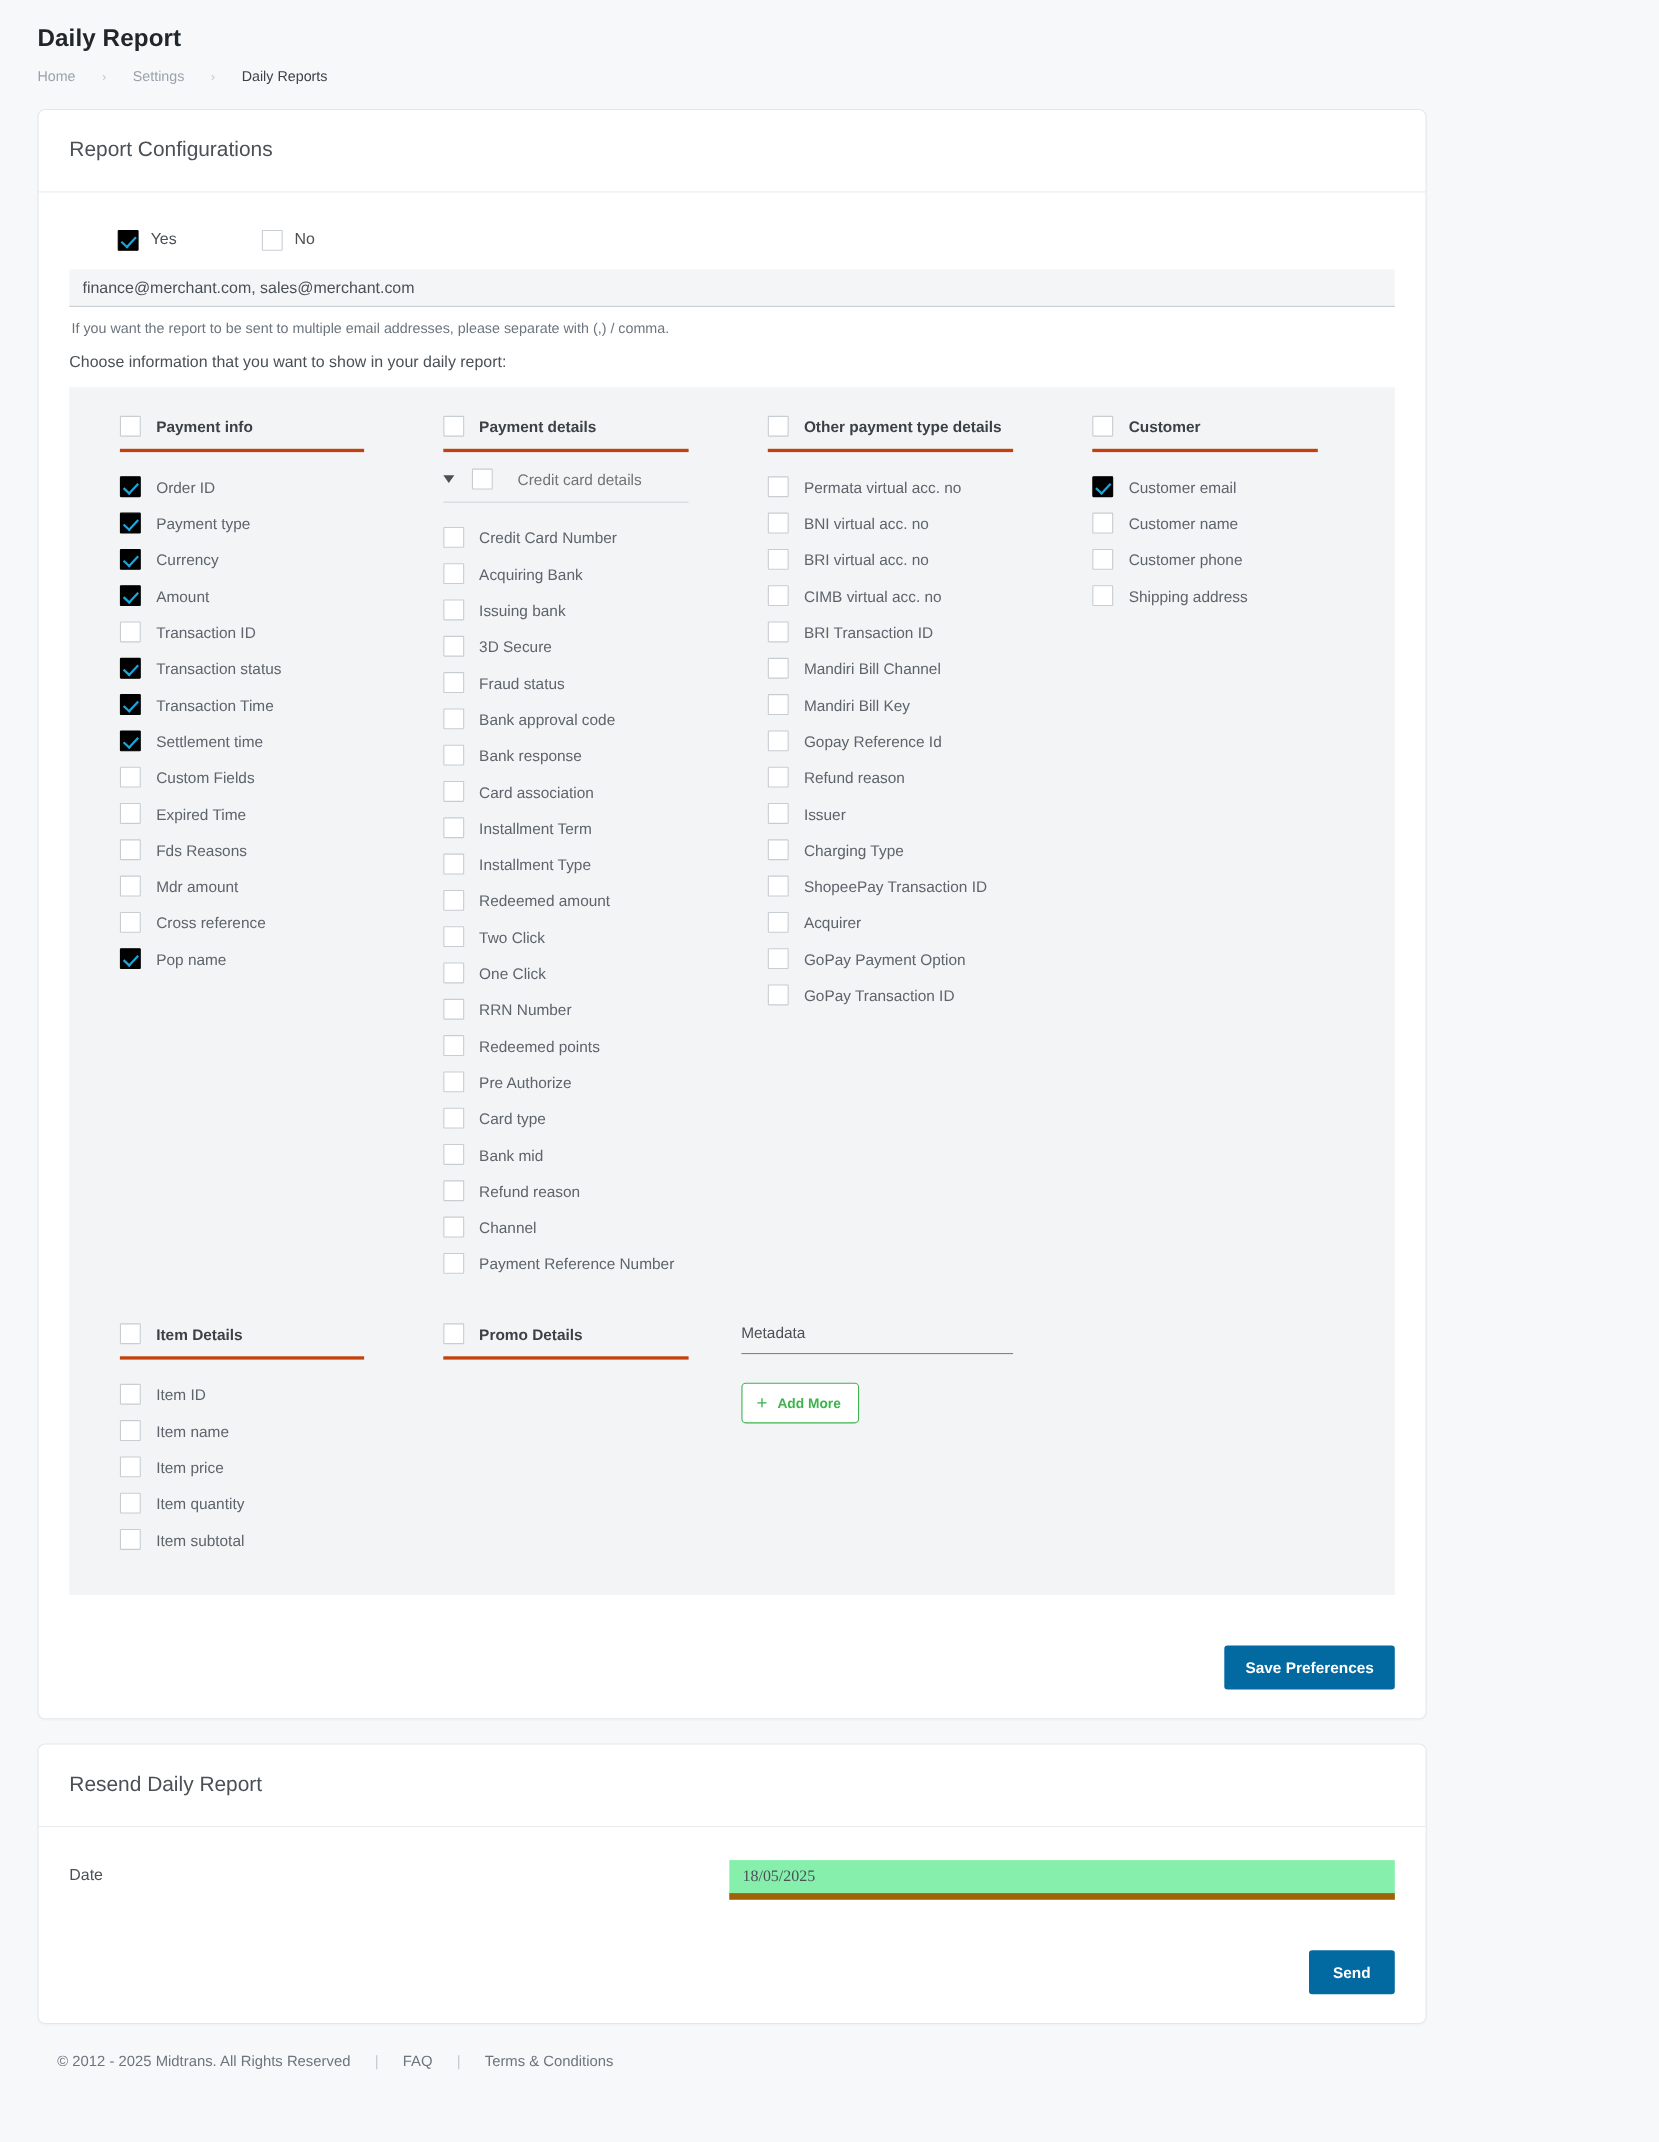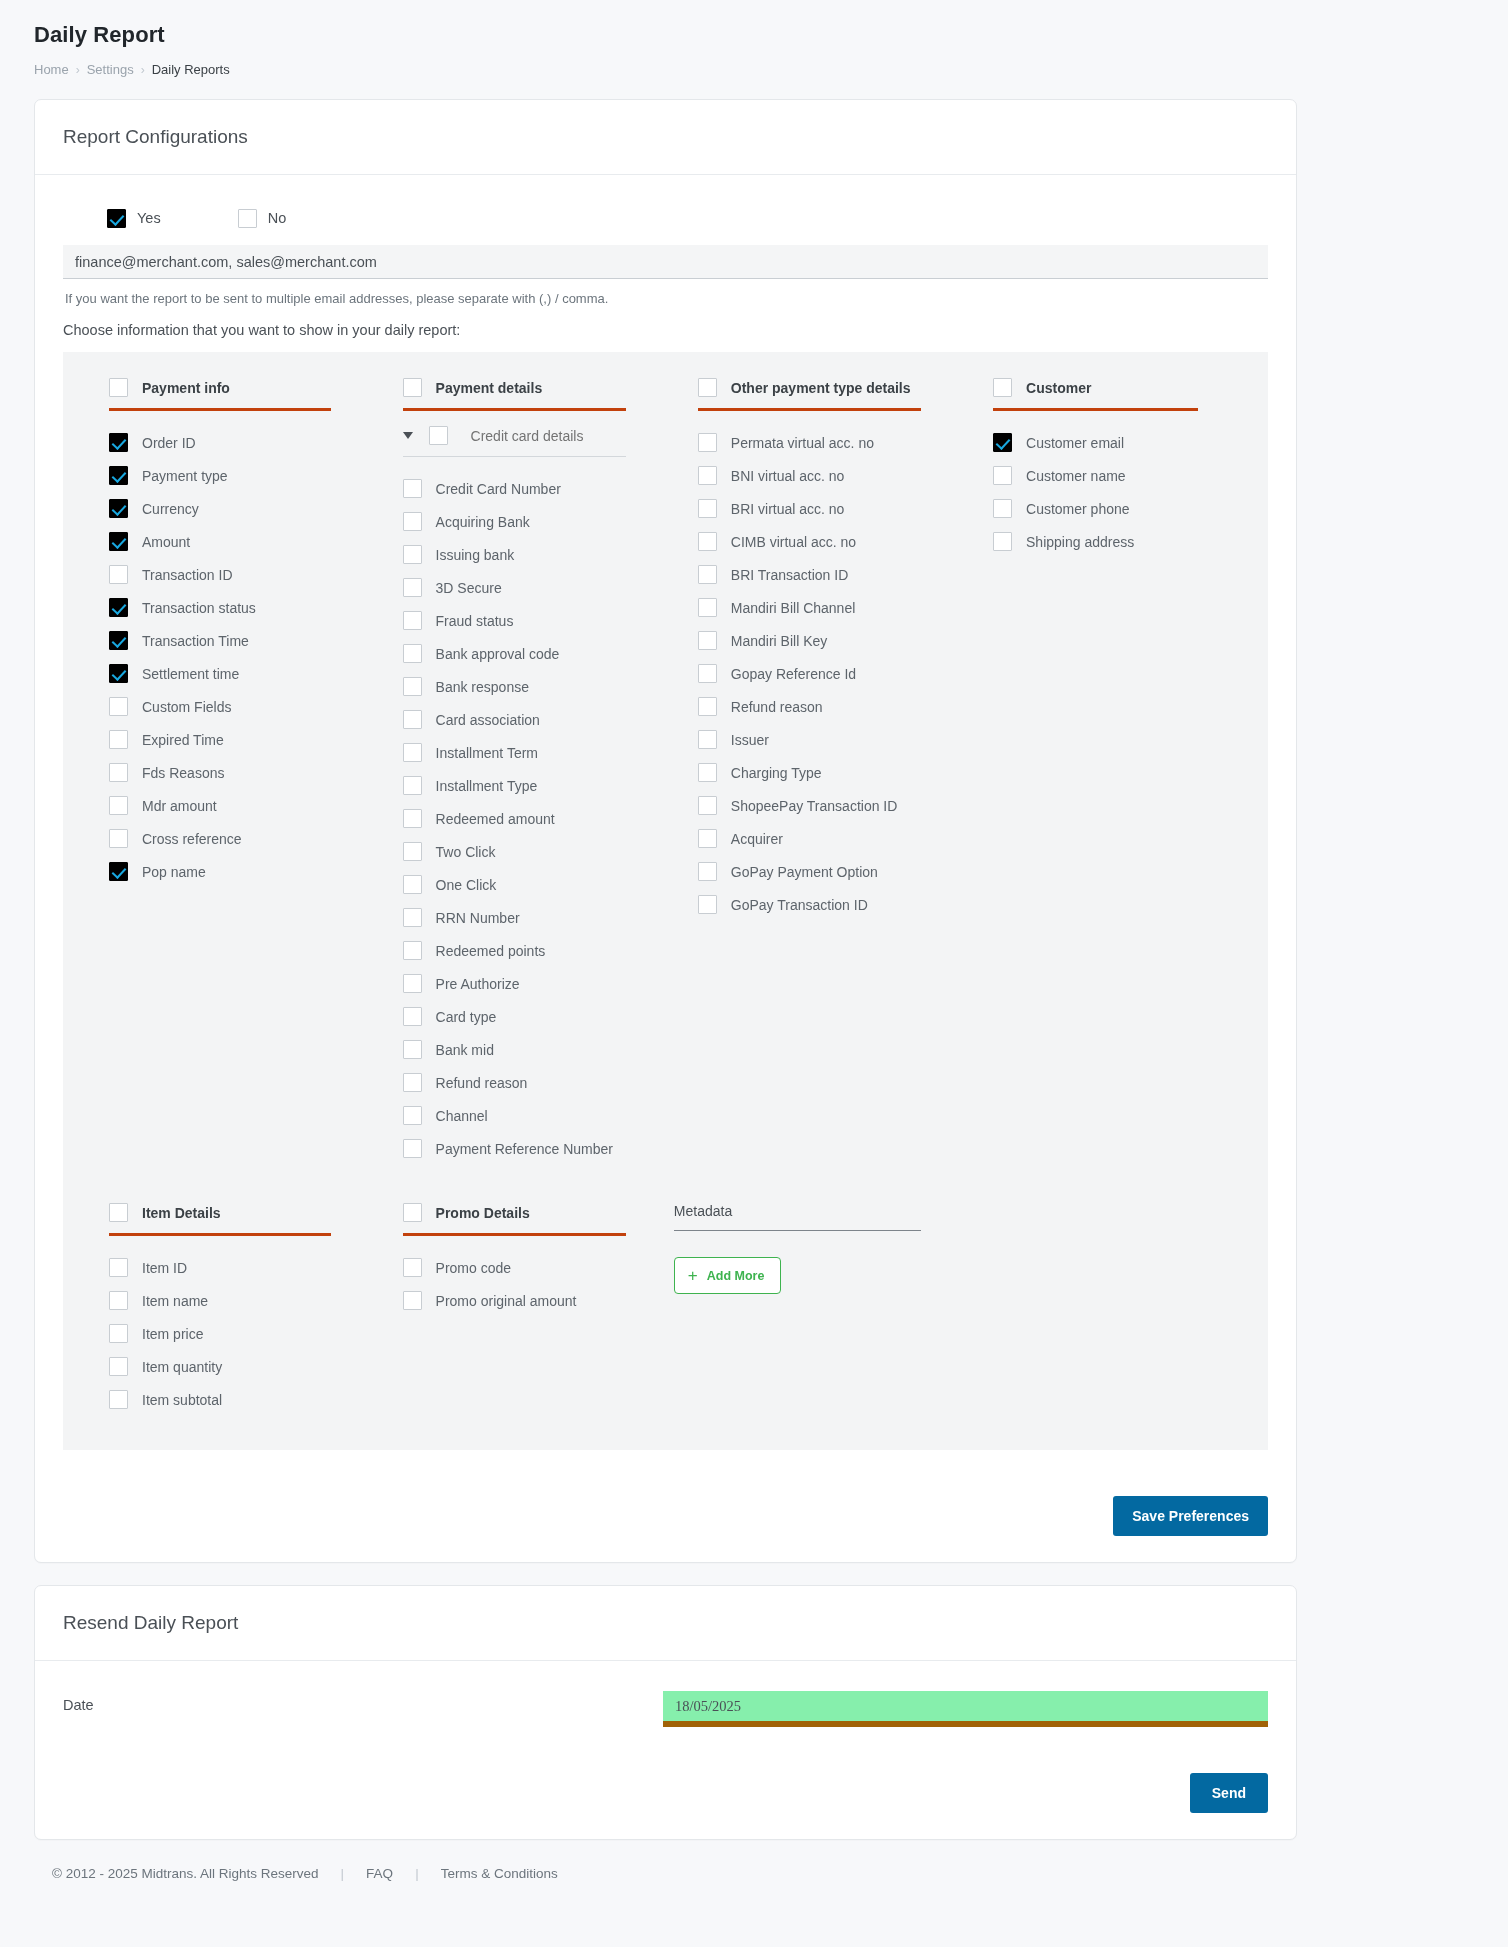--- a/index.html
+++ b/index.html
@@ -14,21 +14,21 @@
   .page { width: 1331px; padding: 0 18px 0 18px; }
 
   
   .page-header { padding: 18px 16px 0 16px; }
   .page-title {
     font-size: 22px; font-weight: bold; color: #21262b;
     letter-spacing: .1px; margin: 0 0 0 0; line-height: 34px;
   }
   .breadcrumb {
     font-size: 13px; color: #9aa3ac; margin-top: 10px;
-    display: flex; align-items: center; gap: 7px;
+    display: flex; align-items: center; gap: 24px;
   }
   .breadcrumb .crumb-link { color: #9aa3ac; text-decoration: none; }
   .breadcrumb .sep { color: #c2c9d0; font-size: 12px; }
   .breadcrumb .crumb-current { color: #3b4146; }
 
   
   .card {
     background: #ffffff;
     border: 1px solid #e4e7ea;
     border-radius: 7px;
@@ -507,30 +507,20 @@
                   <span class="opt-text">Item subtotal</span>
                 </div>
               </div>
           </div>
 
           <div class="col col-payment-details">
             <div class="group-head">
               <span class="cb"></span>
               <span class="group-title">Promo Details</span>
             </div>
-            <div class="opt-list" id="list-promo-details">
-                <div class="opt-item">
-                  <span class="cb"></span>
-                  <span class="opt-text">Promo code</span>
-                </div>
-                <div class="opt-item">
-                  <span class="cb"></span>
-                  <span class="opt-text">Promo original amount</span>
-                </div>
-              </div>
           </div>
 
           <div class="col col-other">
             <div class="group-title-only">Metadata</div>
             <button class="addmore-btn">
               <span class="plus">+</span>
               <span>Add More</span>
             </button>
           </div>
 

